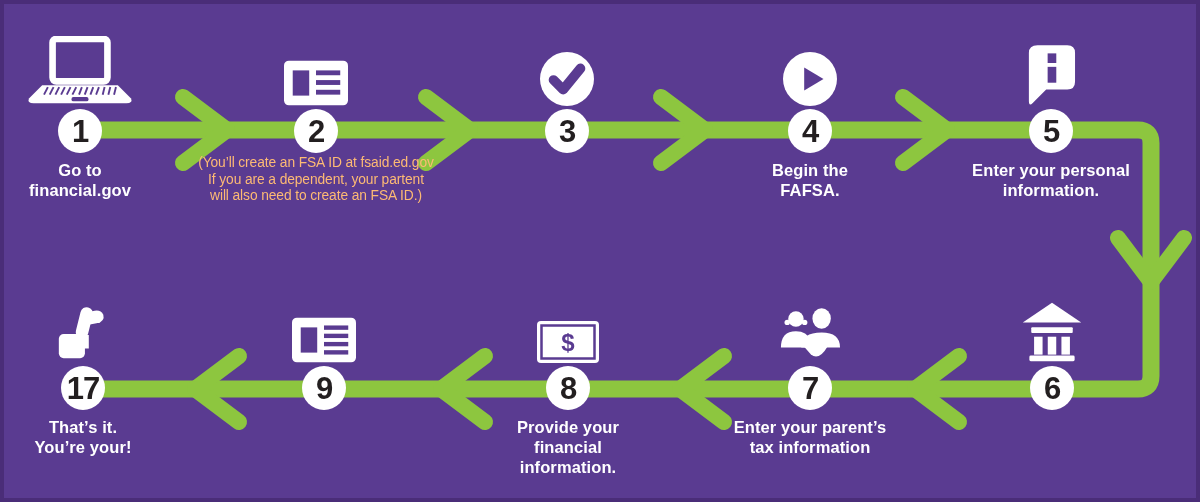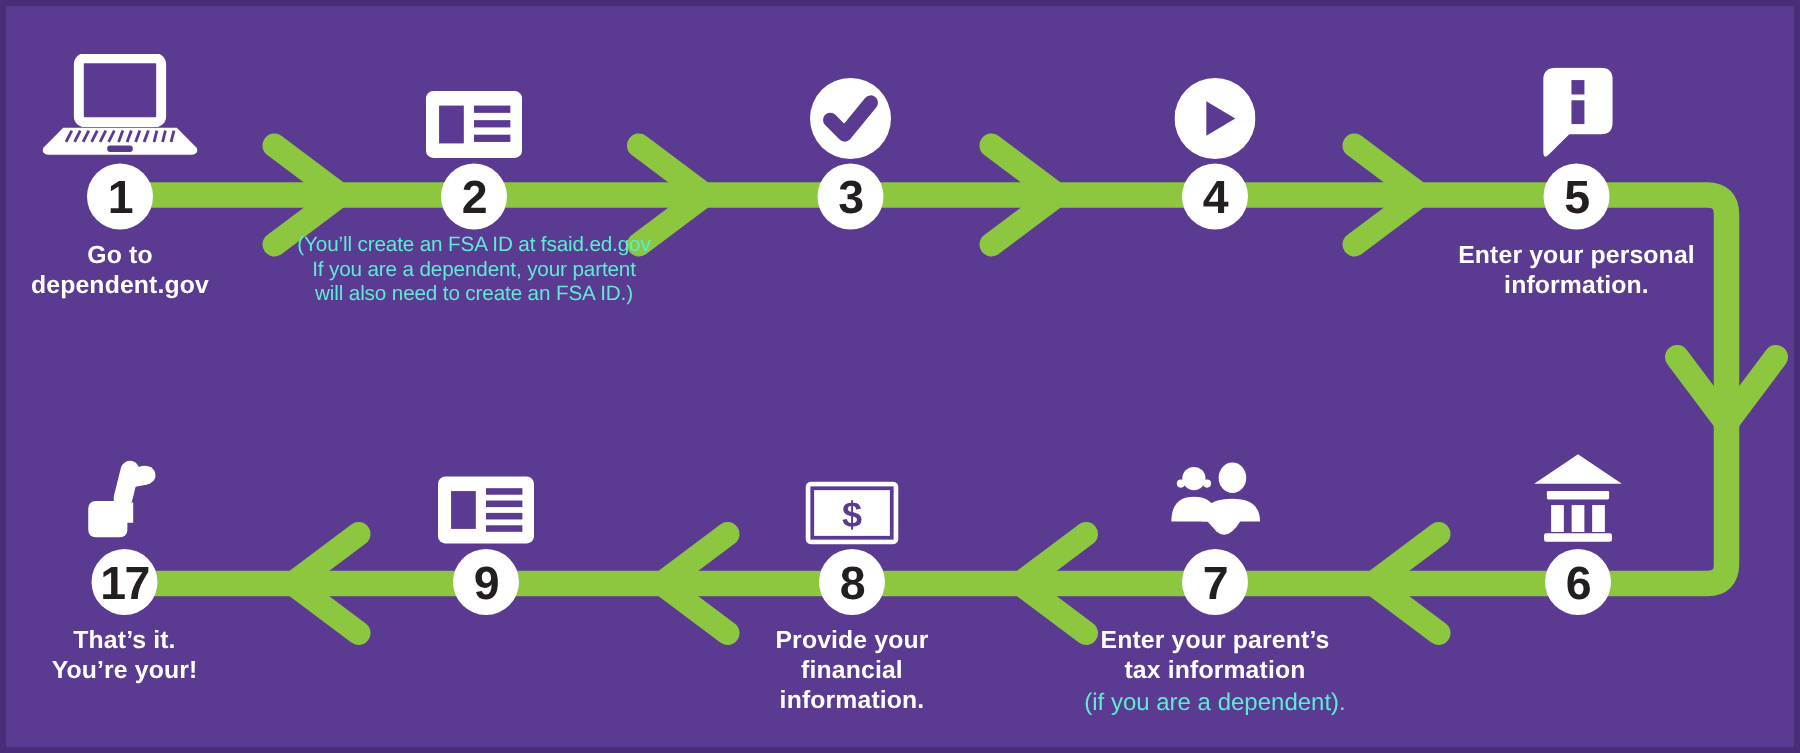--- a/index.html
+++ b/index.html
@@ -18,21 +18,21 @@
   .num-circle{
     width:44px;height:44px;border-radius:50%;background:#ffffff;
     color:#231f20;font-weight:bold;font-size:31px;line-height:45px;
     text-align:center;margin-top:3px;letter-spacing:-1px;
   }
   .label{
     margin-top:7px;color:#ffffff;font-weight:bold;font-size:16.5px;
     line-height:20px;text-align:center;white-space:pre-line;letter-spacing:.1px;
   }
   .sublabel{
-    margin-top:2px;color:#5eead4;font-weight:normal;font-size:16px;
+    margin-top:2px;color:#fdba74;font-weight:normal;font-size:16px;
     line-height:19px;text-align:center;white-space:pre-line;
   }
   .sublabel.small{font-size:13.8px;line-height:16.5px;letter-spacing:-.1px;}
   svg text{font-family:"Liberation Sans", sans-serif;}
 </style>
 </head>
 <body>
 
 <div class="stage">
 
@@ -69,21 +69,21 @@
             <line x1="76" y1="54" x2="73" y2="62"></line>
           <line x1="82" y1="54" x2="80" y2="62"></line>
             <line x1="88" y1="54" x2="86" y2="62"></line>
           <line x1="94" y1="54" x2="92" y2="62"></line>
         </g>
         <rect x="47" y="64.5" width="18" height="4.5" rx="2" fill="#5a3b91"></rect>
       </svg>
     </div>
     <div class="num-circle">1</div>
     <div class="label">Go to
-dependent.gov</div>
+financial.gov</div>
   </div>
 
   <div class="step top" style="left:176px">
     <div class="icon-box">
       <svg width="64" height="46" viewBox="0 0 66 46">
         <rect width="66" height="46" rx="5" fill="#fff"></rect>
         <rect x="9" y="10" width="17" height="26" fill="#5a3b91"></rect>
         <rect x="33" y="10" width="25" height="5" fill="#5a3b91"></rect>
         <rect x="33" y="20" width="25" height="5" fill="#5a3b91"></rect>
         <rect x="33" y="30" width="25" height="5" fill="#5a3b91"></rect>
@@ -106,20 +106,22 @@
   </div>
 
   <div class="step top" style="left:670px">
     <div class="icon-box">
       <svg width="54" height="54" viewBox="0 0 56 56">
         <circle cx="28" cy="28" r="28" fill="#fff"></circle>
         <path d="M22,16 L42,28 L22,40 Z" fill="#5a3b91"></path>
       </svg>
     </div>
     <div class="num-circle">4</div>
+    <div class="label">Begin the
+FAFSA.</div>
   </div>
 
   <div class="step top" style="left:911px">
     <div class="icon-box">
       <svg width="50" height="61" viewBox="0 0 52 63">
         <path d="M12,0 H43 Q51,0 51,8 V38 Q51,46 43,46 H21 L7,60 Q3,64 3,58 V8 Q3,0 12,0 Z" fill="#fff"></path>
         <rect x="22.5" y="8.5" width="9" height="10" fill="#5a3b91"></rect>
         <rect x="22.5" y="22.5" width="9" height="16.5" fill="#5a3b91"></rect>
       </svg>
     </div>
@@ -152,21 +154,20 @@
           <ellipse cx="44" cy="11" rx="9.5" ry="10.5"></ellipse>
           <path d="M2,41 Q2,24 17.5,24 Q29,24 32,33 V41 Z"></path>
           <path d="M23,41 Q23,25.5 44,25.5 Q63,25.5 63,41 Z"></path>
           <path d="M26,40 H50 Q41,55 33,48 Z"></path>
         </g>
       </svg>
     </div>
     <div class="num-circle">7</div>
     <div class="label">Enter your parent’s
 tax information</div>
-    <div class="sublabel">(if you are a dependent).</div>
   </div>
 
   <div class="step bottom" style="left:428px">
     <div class="icon-box">
       <svg width="62" height="42" viewBox="0 0 62 42">
         <rect width="62" height="42" rx="4" fill="#fff"></rect>
         <rect x="4.5" y="4.5" width="53" height="33" fill="none" stroke="#5a3b91" stroke-width="2.5"></rect>
         <text x="31" y="30" text-anchor="middle" font-size="24" font-weight="bold" fill="#5a3b91">$</text>
       </svg>
     </div>

